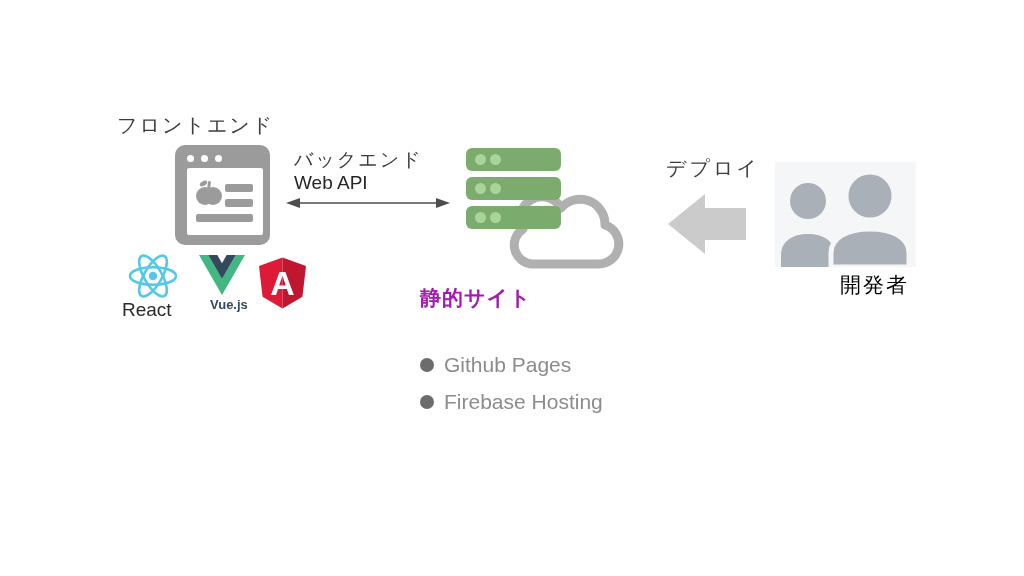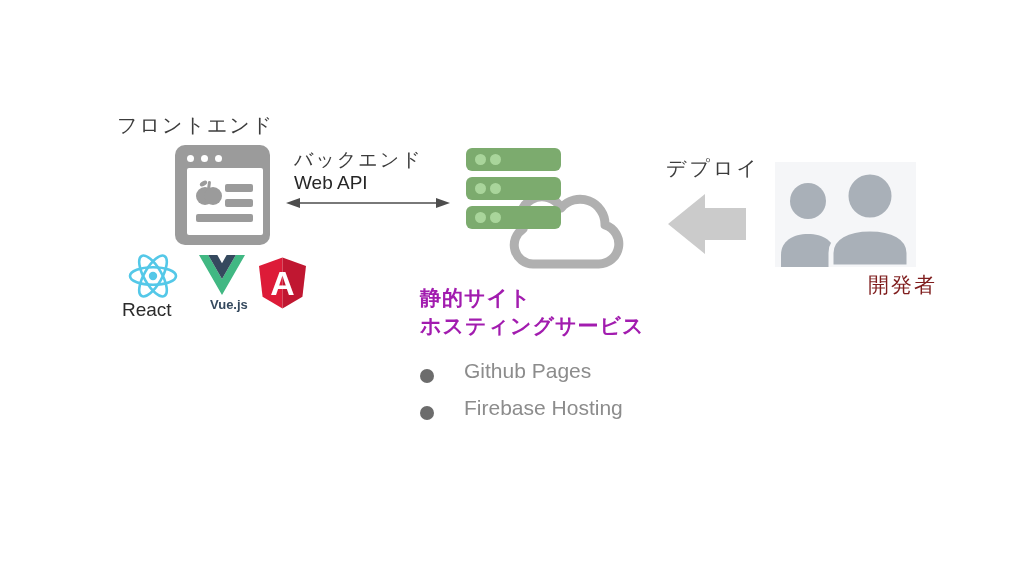--- a/index.html
+++ b/index.html
@@ -17,27 +17,27 @@
   .browser .content{position:absolute;left:12px;top:23px;width:76px;height:67px;background:#ffffff;border-radius:2px;}
   .browser .line{position:absolute;background:#9b9b9b;border-radius:2px;height:8px;}
 
   
   .rack{left:466px;width:95px;height:23px;background:#7cab6e;border-radius:6px;z-index:2;}
   .rack .led{position:absolute;top:6px;width:11px;height:11px;border-radius:50%;background:#a9d59b;}
 
   
   .host-title{left:420px;top:284px;color:#a21caf;font-size:21px;font-weight:bold;line-height:28px;letter-spacing:1px;}
   .svc-list{left:420px;top:346px;}
-  .svc-row{display:flex;align-items:flex-end;height:37px;gap:20px;}
+  .svc-row{display:flex;align-items:center;height:37px;}
   .bullet{width:14px;height:14px;border-radius:50%;background:#6c6c6c;margin-right:10px;flex:0 0 auto;}
   .svc-text{color:#8c8c8c;font-size:21px;white-space:nowrap;}
 
   
   .dev-box{left:775px;top:162px;width:141px;height:105px;background:#f5f6f8;}
-  .dev-label{left:868px;top:271px;color:#7f1d1d;font-size:21px;letter-spacing:2px;}
+  .dev-label{left:840px;top:271px;color:#000000;font-size:21px;letter-spacing:2px;}
 
   
   .fw-caption{text-align:left;white-space:nowrap;}
   .react-caption{left:122px;top:299px;width:62px;color:#2b2b2b;font-size:19px;}
   .vue-caption{left:196px;top:297px;width:52px;color:#35495E;font-size:13px;font-weight:bold;margin-left:14px;}
 </style>
 </head>
 <body>
 
 <div id="canvas">
@@ -82,21 +82,20 @@
     <span class="led" style="left:9px;"></span>
     <span class="led" style="left:24px;"></span>
   </div>
   <div class="abs rack" style="top:206px;">
     <span class="led" style="left:9px;"></span>
     <span class="led" style="left:24px;"></span>
   </div>
 
   <div class="abs host-title">
     <div>静的サイト</div>
-    <div>ホスティングサービス</div>
   </div>
 
   <div class="abs svc-list">
     <div class="svc-row">
       <span class="bullet"></span>
       <span class="svc-text">Github Pages</span>
     </div>
     <div class="svc-row">
       <span class="bullet"></span>
       <span class="svc-text">Firebase Hosting</span>

